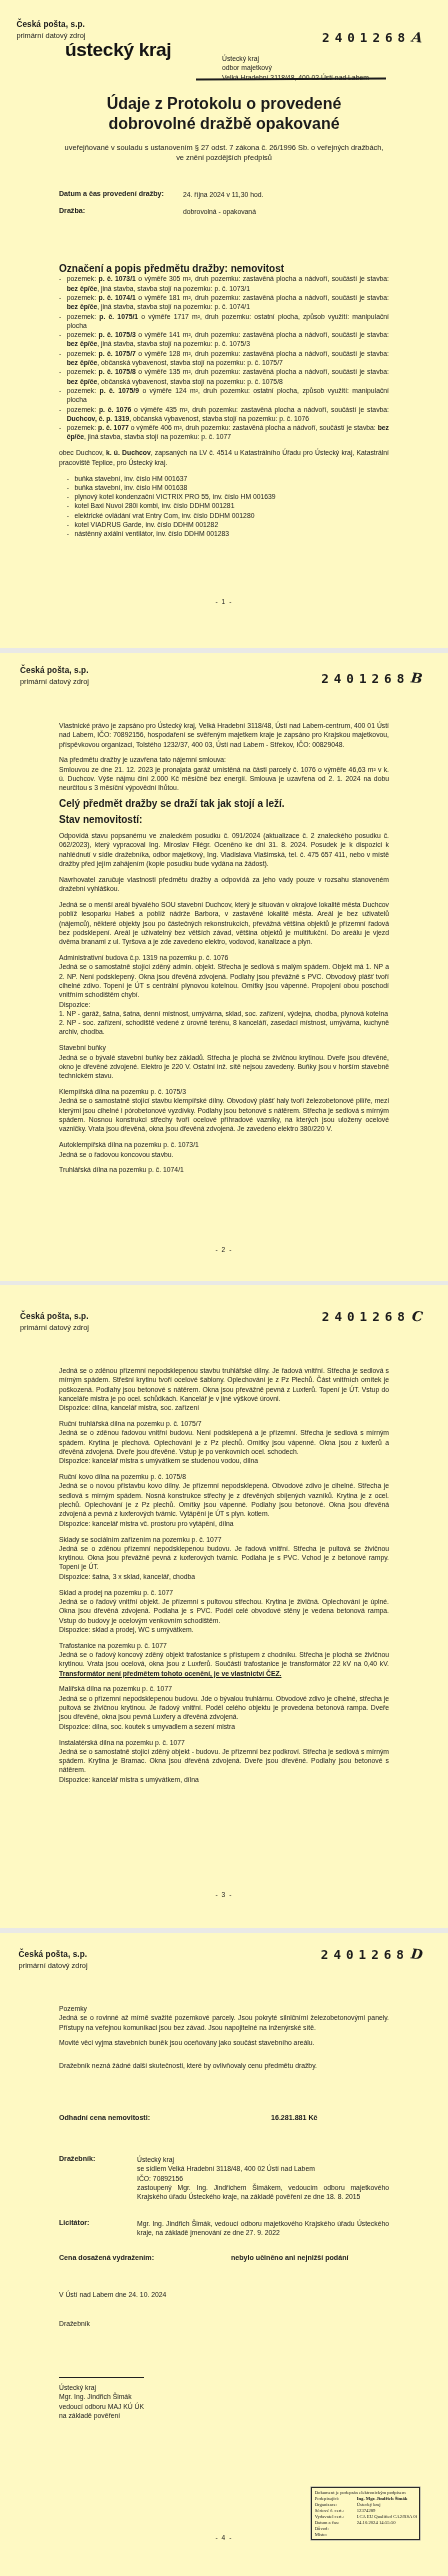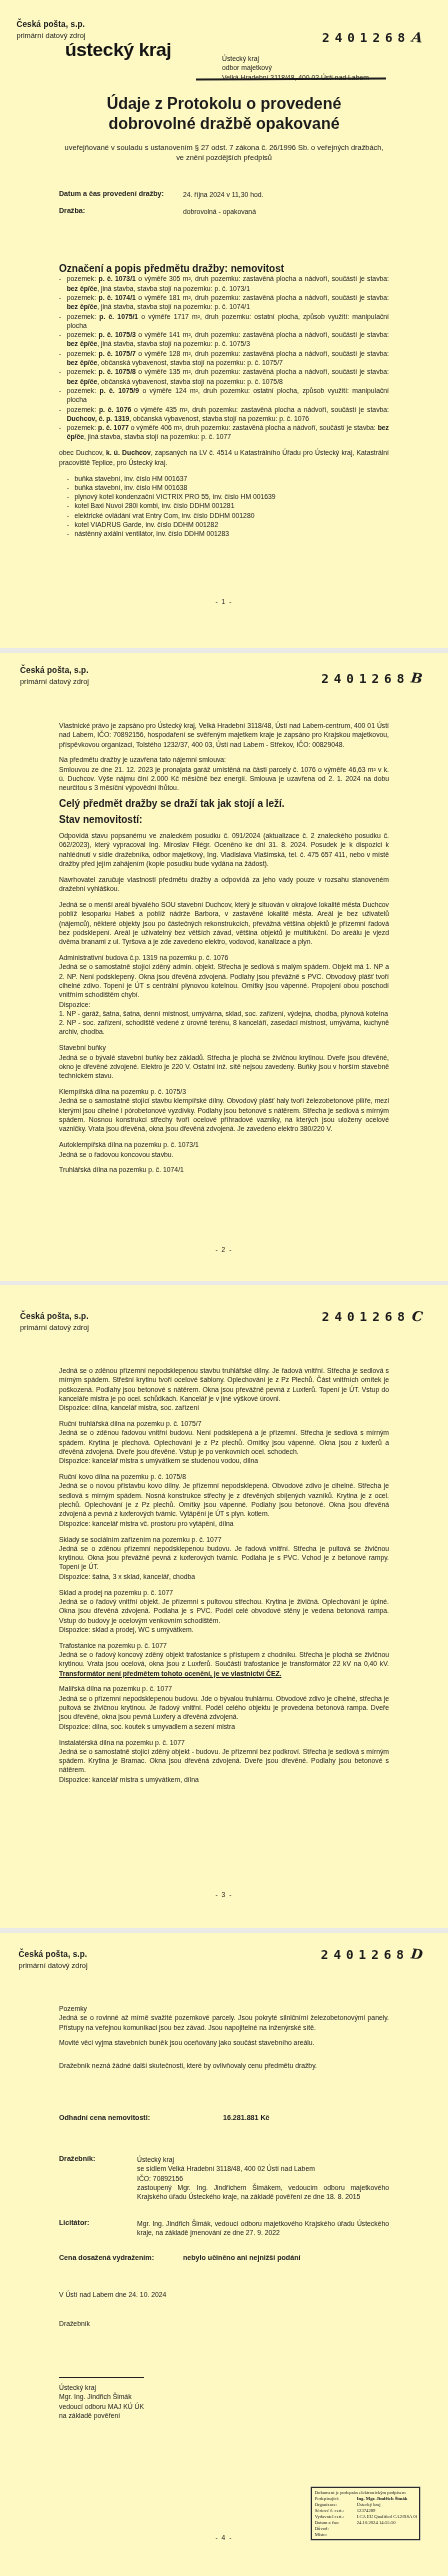--- a/index.html
+++ b/index.html
@@ -37,21 +37,21 @@
   .b{font-weight:bold;}
   .u{text-decoration:underline;font-weight:bold;}
   .list.movables{margin-left:7.7px;margin-top:6.6px;}
   .note{margin-top:6.6px;}
   .subject-list{margin-top:1.1px;}
   .pnum{position:absolute;left:0;width:100%;text-align:center;font-size:6.6px;letter-spacing:1.1px;color:#222;}
   
   .p4row{position:absolute;left:59px;right:59px;display:flex;font-size:6.8px;line-height:9.3px;}
   .p4row .flabel2{flex:none;font-weight:bold;font-size:7.1px;}
   .wide{width:124px;} .narrow{width:78px;}
-  .bold-val{font-weight:bold;font-size:7.1px;}
+  .bold-val{font-weight:bold;font-size:7.1px;margin-left:48px;}
   .line{min-height:9.3px;}
   .p4line{position:absolute;left:59px;font-size:6.8px;line-height:9.3px;}
   .sigline{position:absolute;left:59px;width:85px;height:1.1px;background:#202020;}
   .stampbox{position:absolute;border:1.1px solid #2b2b2b;padding:1.6px 2.7px;width:102px;
             font-family:"Liberation Serif",serif;font-size:4.7px;line-height:6px;color:#222;box-shadow:0 0 0 0.5px #999;}
   .sb-title{white-space:nowrap;overflow:hidden;}
   .srow{display:flex;}
   .sl{flex:none;width:42px;}
   .sv{flex:1;white-space:nowrap;overflow:hidden;}
 </style>

